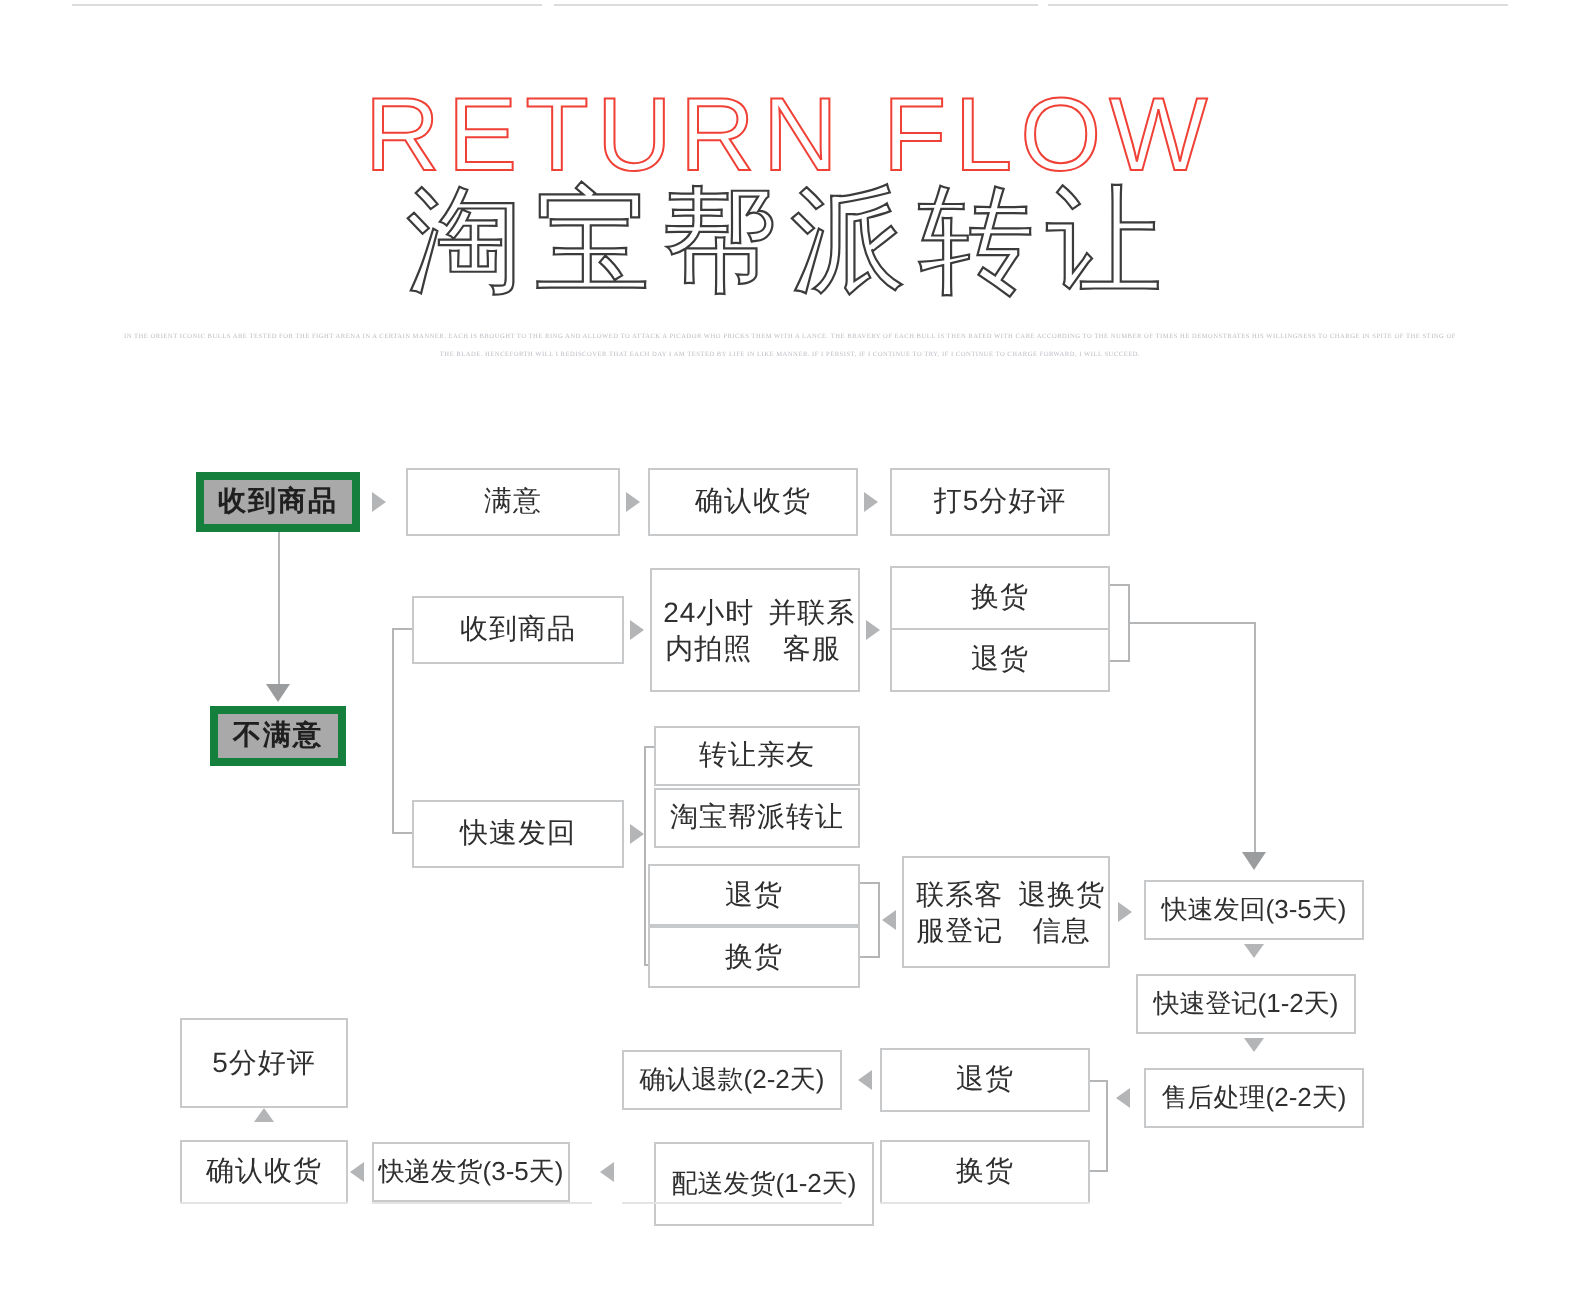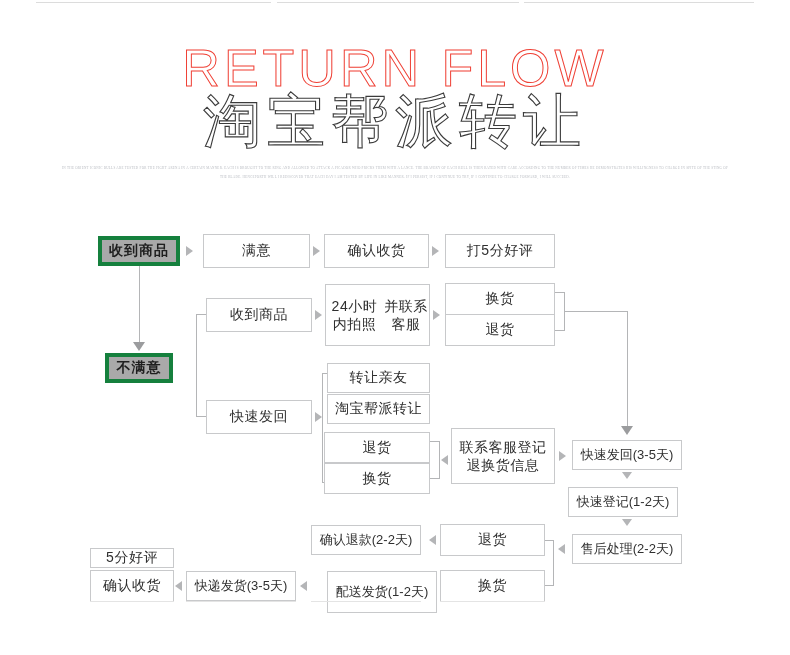--- a/index.html
+++ b/index.html
@@ -155,21 +155,21 @@
   <div class="box" style="left:327px;top:394px;width:103px;height:30px;">淘宝帮派转让</div>
   <div class="box" style="left:327px;top:363px;width:103px;height:30px;">转让亲友</div>
   <div class="box" style="left:324px;top:432px;width:106px;height:31px;">退货</div>
   <div class="box" style="left:324px;top:463px;width:106px;height:31px;">换货</div>
 
   <div class="ln h" style="left:430px;top:441px;width:10px;"></div>
   <div class="ln h" style="left:430px;top:478px;width:10px;"></div>
   <div class="ln v" style="left:439px;top:441px;height:38px;"></div>
   <div class="arr l" style="left:441px;top:455px;"></div>
 
-  <div class="box two-line" style="left:451px;top:428px;width:104px;height:56px;flex-direction:column;">
+  <div class="box two-line" style="left:451px;top:428px;width:104px;height:56px;flex-direction:row;">
     <span>联系客服登记</span>
     <span>退换货信息</span>
   </div>
 
   <div class="arr r" style="left:559px;top:451px;"></div>
 
   <div class="box sm" style="left:572px;top:440px;width:110px;height:30px;">快速发回(3-5天)</div>
   <div class="arr d" style="left:622px;top:472px;"></div>
   <div class="box sm" style="left:568px;top:487px;width:110px;height:30px;">快速登记(1-2天)</div>
   <div class="arr d" style="left:622px;top:519px;"></div>
@@ -185,28 +185,28 @@
   <div class="box" style="left:440px;top:570px;width:105px;height:32px;">换货</div>
 
   <div class="arr l" style="left:429px;top:535px;"></div>
   <div class="arr l" style="left:429px;top:581px;"></div>
 
   <div class="box sm" style="left:311px;top:525px;width:110px;height:30px;">确认退款(2-2天)</div>
   <div class="box sm" style="left:327px;top:571px;width:110px;height:42px;">配送发货(1-2天)</div>
 
   <div class="arr l" style="left:300px;top:581px;"></div>
 
-  <div class="box sm" style="left:186px;top:571px;width:110px;height:30px;">快递发货(3-5天)</div>
+  <div class="box sm" style="left:186px;top:571px;width:99px;height:30px;">快递发货(3-5天)</div>
 
   <div class="arr l" style="left:175px;top:581px;"></div>
 
   <div class="box" style="left:90px;top:570px;width:84px;height:32px;">确认收货</div>
 
   <div class="arr u" style="left:127px;top:554px;"></div>
 
-  <div class="box" style="left:90px;top:548px;width:84px;height:20px;">5分好评</div>
+  <div class="box" style="left:90px;top:509px;width:84px;height:45px;">5分好评</div>
 
   <div class="hairline b" style="left:90px;top:601px;width:84px;"></div>
   <div class="hairline b" style="left:186px;top:601px;width:110px;"></div>
   <div class="hairline b" style="left:311px;top:601px;width:110px;"></div>
   <div class="hairline b" style="left:440px;top:601px;width:105px;"></div>
 
 </div>
 
 </body></html>

